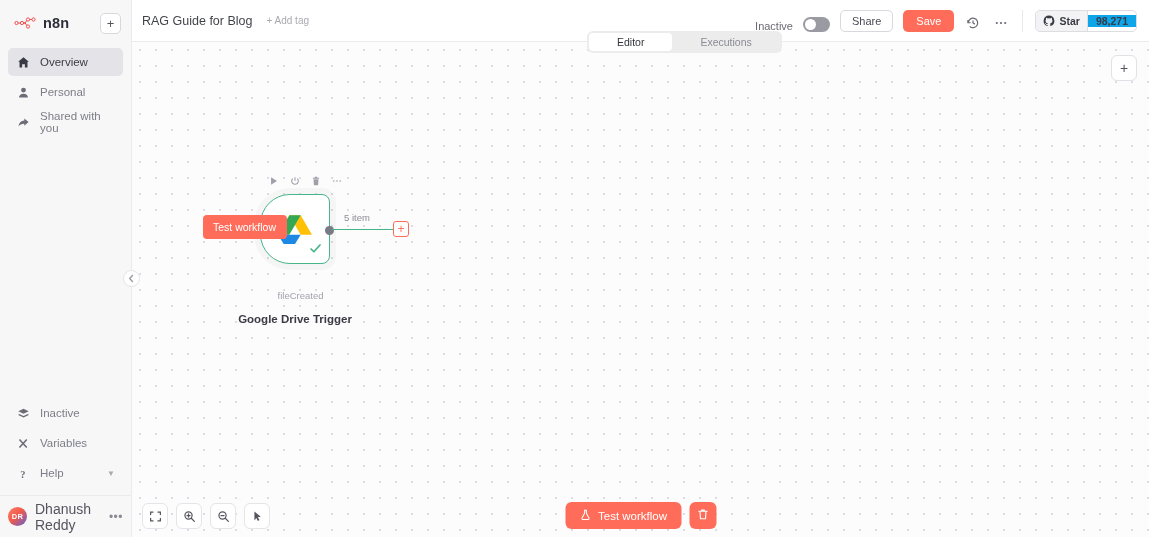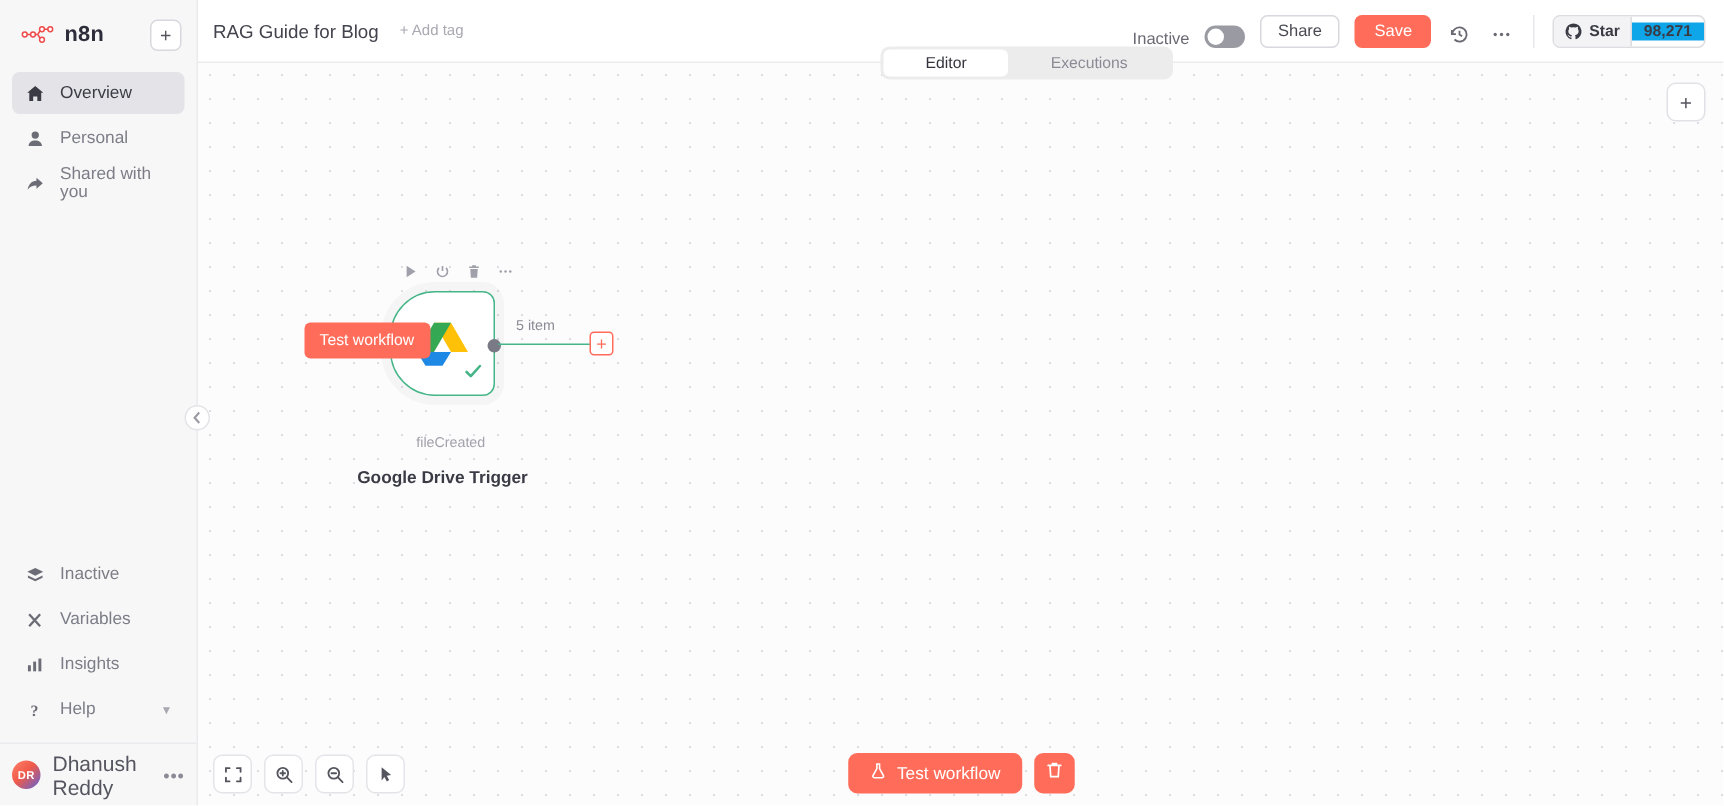--- a/index.html
+++ b/index.html
@@ -268,30 +268,20 @@
         <span class="sb-ico">
           <svg width="13" height="13" viewBox="0 0 16 16" fill="none" stroke="currentColor" stroke-width="1.9">
               <path d="M3 3l9 10M12 3 3 13"></path>
             </svg>
         </span>
         <span>Variables</span>
       </div>
       <div class="sb-item">
         <span class="sb-ico">
           <svg width="13" height="13" viewBox="0 0 16 16" fill="currentColor">
-              <rect x="2" y="8" width="2.4" height="5"></rect>
-              <rect x="6.3" y="5" width="2.4" height="8"></rect>
-              <rect x="10.6" y="2.5" width="2.4" height="10.5"></rect>
-            </svg>
-        </span>
-        <span>Insights</span>
-      </div>
-      <div class="sb-item">
-        <span class="sb-ico">
-          <svg width="13" height="13" viewBox="0 0 16 16" fill="currentColor">
               <text x="4" y="13" font-size="13" font-family="Liberation Serif, serif" font-weight="bold">?</text>
             </svg>
         </span>
         <span>Help</span>
         <span class="chev-sm">▼</span>
       </div>
     </div>
 
     <div class="sb-user">
       <div class="avatar">DR</div>

